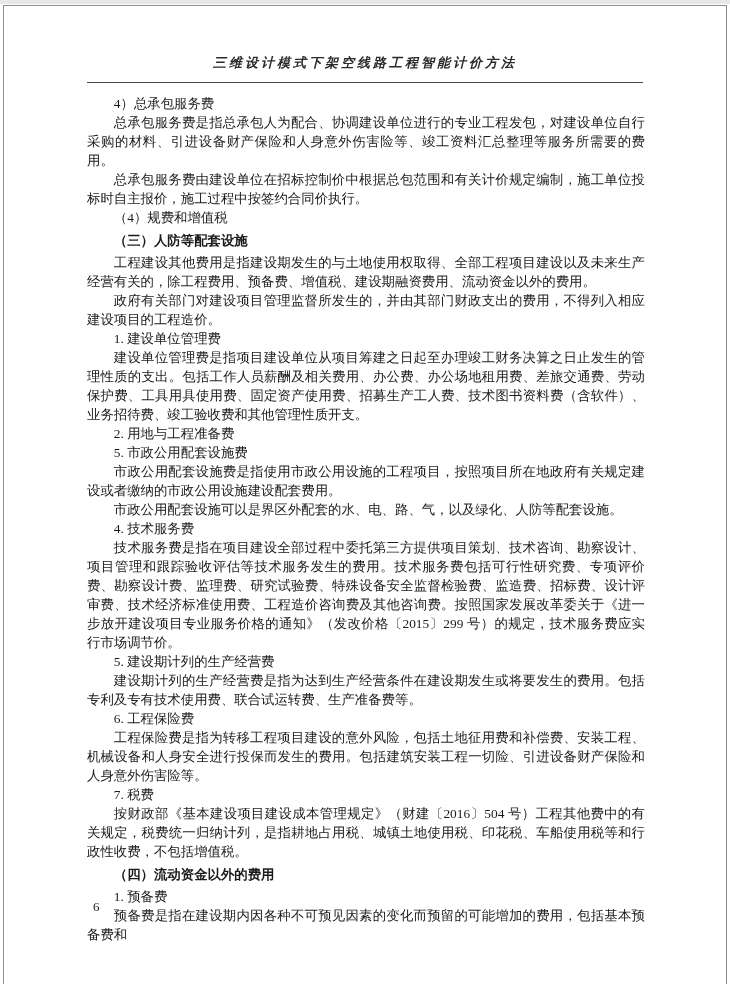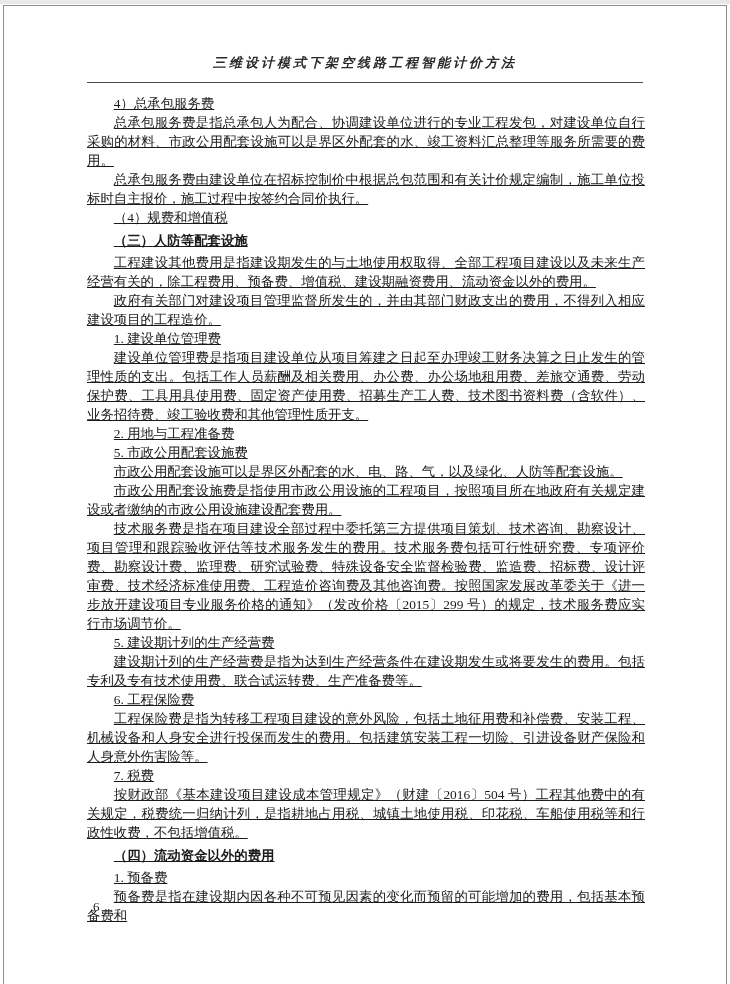--- a/index.html
+++ b/index.html
@@ -30,21 +30,21 @@
     padding-bottom:10px;
     border-bottom:1px solid #4a4a4a;
   }
   .doc-body {
     position:absolute;
     top:90px; left:87px; width:558px;
     font-size:13.4px;
     line-height:19px;
     text-align:justify;
   }
-  .doc-body p { margin:0; text-indent:2em;text-decoration:underline; }
+  .doc-body p { margin:0; text-indent:2em; }
   .doc-body p.heading {
     font-family:"Liberation Sans","DejaVu Sans",sans-serif;
     font-weight:bold;
     margin:4px 0 3px 0;
     text-align:left;
   }
   .doc-body p.sub { text-align:left; }
   .page-number {
     position:absolute;
     left:93px; top:895px;
@@ -55,32 +55,33 @@
 </head>
 <body>
 
 <div class="page">
   <div class="scan-border"></div>
 
   <div class="running-header">三维设计模式下架空线路工程智能计价方法</div>
 
   <div class="doc-body">
       <p class="sub">4）总承包服务费</p>
-      <p class="para">总承包服务费是指总承包人为配合、协调建设单位进行的专业工程发包，对建设单位自行采购的材料、市政公用配套设施可以是界区外配套的水、竣工资料汇总整理等服务所需要的费用。</p>
+      <p class="para">总承包服务费是指总承包人为配合、协调建设单位进行的专业工程发包，对建设单位自行采购的材料、引进设备财产保险和人身意外伤害险等、竣工资料汇总整理等服务所需要的费用。</p>
       <p class="para">总承包服务费由建设单位在招标控制价中根据总包范围和有关计价规定编制，施工单位投标时自主报价，施工过程中按签约合同价执行。</p>
       <p class="sub">（4）规费和增值税</p>
       <p class="heading">（三）人防等配套设施</p>
       <p class="para">工程建设其他费用是指建设期发生的与土地使用权取得、全部工程项目建设以及未来生产经营有关的，除工程费用、预备费、增值税、建设期融资费用、流动资金以外的费用。</p>
       <p class="para">政府有关部门对建设项目管理监督所发生的，并由其部门财政支出的费用，不得列入相应建设项目的工程造价。</p>
       <p class="sub">1. 建设单位管理费</p>
       <p class="para">建设单位管理费是指项目建设单位从项目筹建之日起至办理竣工财务决算之日止发生的管理性质的支出。包括工作人员薪酬及相关费用、办公费、办公场地租用费、差旅交通费、劳动保护费、工具用具使用费、固定资产使用费、招募生产工人费、技术图书资料费（含软件）、业务招待费、竣工验收费和其他管理性质开支。</p>
       <p class="sub">2. 用地与工程准备费</p>
       <p class="sub">5. 市政公用配套设施费</p>
+      <p class="para">市政公用配套设施费是指使用市政公用设施的工程项目，按照项目所在地政府有关规定建设或者缴纳的市政公用设施建设配套费用。</p>
       <p class="para">市政公用配套设施可以是界区外配套的水、电、路、气，以及绿化、人防等配套设施。</p>
-      <p class="para">市政公用配套设施费是指使用市政公用设施的工程项目，按照项目所在地政府有关规定建设或者缴纳的市政公用设施建设配套费用。</p>
+      <p class="sub">4. 技术服务费</p>
       <p class="para">技术服务费是指在项目建设全部过程中委托第三方提供项目策划、技术咨询、勘察设计、项目管理和跟踪验收评估等技术服务发生的费用。技术服务费包括可行性研究费、专项评价费、勘察设计费、监理费、研究试验费、特殊设备安全监督检验费、监造费、招标费、设计评审费、技术经济标准使用费、工程造价咨询费及其他咨询费。按照国家发展改革委关于《进一步放开建设项目专业服务价格的通知》（发改价格〔2015〕299 号）的规定，技术服务费应实行市场调节价。</p>
       <p class="sub">5. 建设期计列的生产经营费</p>
       <p class="para">建设期计列的生产经营费是指为达到生产经营条件在建设期发生或将要发生的费用。包括专利及专有技术使用费、联合试运转费、生产准备费等。</p>
       <p class="sub">6. 工程保险费</p>
       <p class="para">工程保险费是指为转移工程项目建设的意外风险，包括土地征用费和补偿费、安装工程、机械设备和人身安全进行投保而发生的费用。包括建筑安装工程一切险、引进设备财产保险和人身意外伤害险等。</p>
       <p class="sub">7. 税费</p>
       <p class="para">按财政部《基本建设项目建设成本管理规定》（财建〔2016〕504 号）工程其他费中的有关规定，税费统一归纳计列，是指耕地占用税、城镇土地使用税、印花税、车船使用税等和行政性收费，不包括增值税。</p>
       <p class="heading">（四）流动资金以外的费用</p>
       <p class="sub">1. 预备费</p>
       <p class="para">预备费是指在建设期内因各种不可预见因素的变化而预留的可能增加的费用，包括基本预备费和</p>

